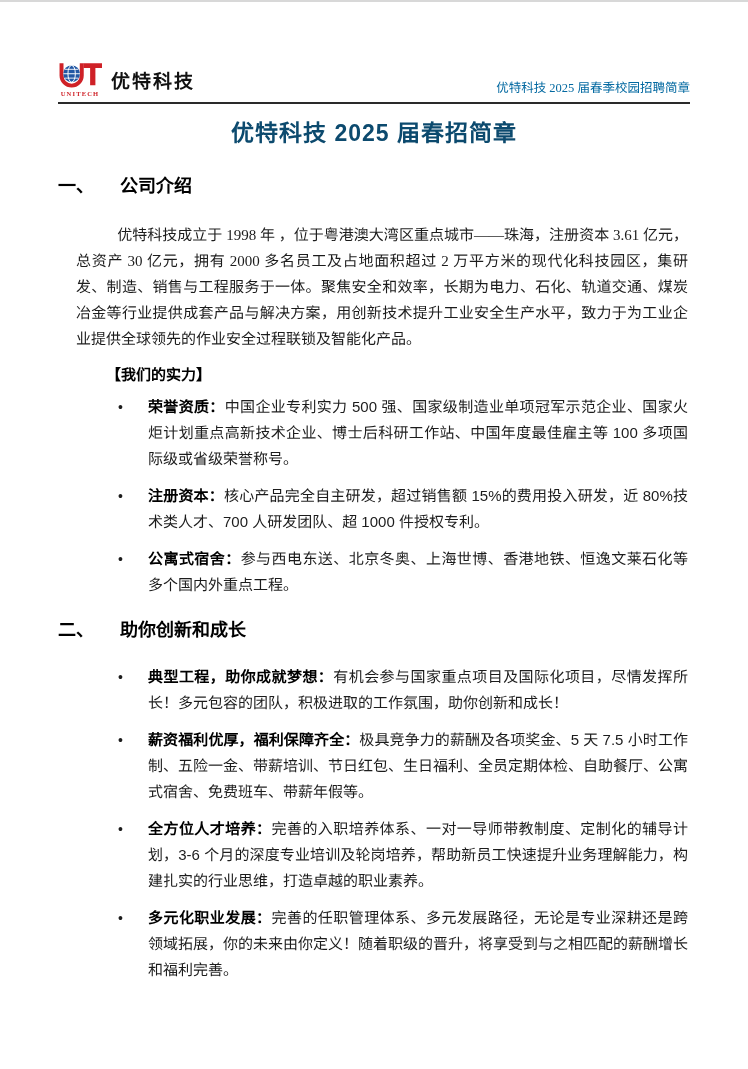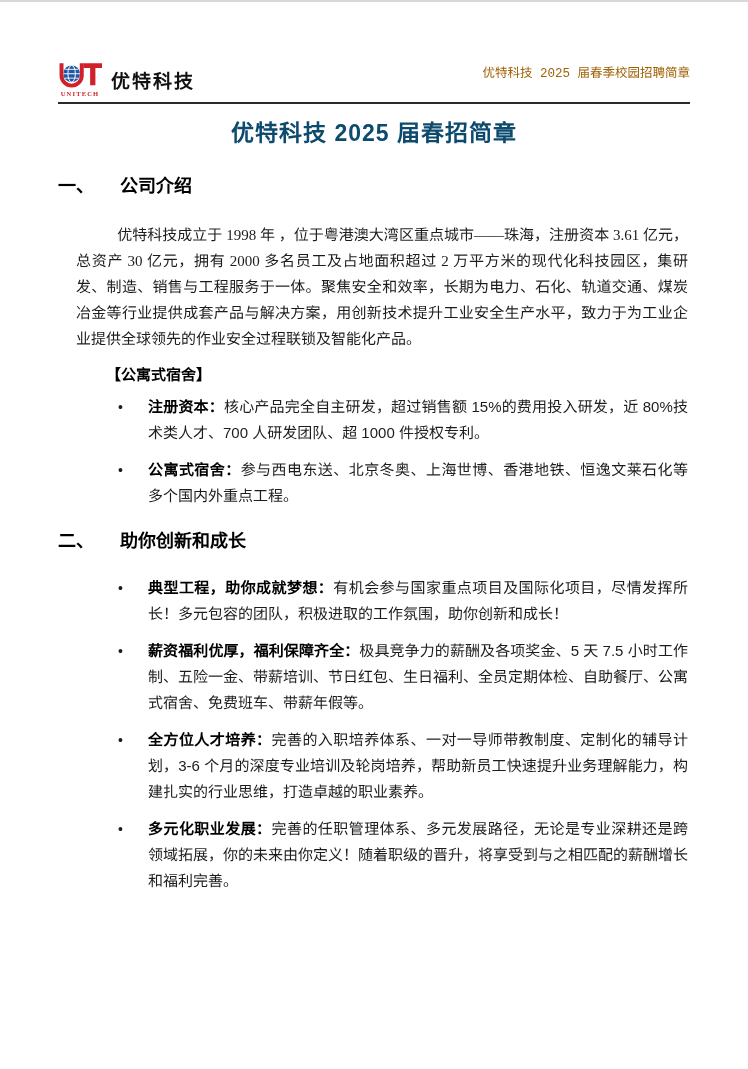--- a/index.html
+++ b/index.html
@@ -13,39 +13,39 @@
   }
   .top-edge {
     position: absolute; top: 0; left: 0; right: 0;
     height: 2px; background: #d8d8d8;
   }
   .page {
     padding: 62px 60px 0 60px;
   }
   
   header {
-    display: flex; justify-content: space-between; align-items: flex-start;
+    display: flex; justify-content: space-between; align-items: flex-end;
     border-bottom: 2px solid #2a2a2a;
     padding-bottom: 5px;
     margin-left: -2px; margin-right: -2px;
   }
   .logo-block { display: flex; align-items: center; }
   .logo-mark { display: flex; flex-direction: column; align-items: center; margin-right: 9px; }
   .logo-sub {
     font-family: "Liberation Serif", serif;
     font-size: 6.5px; letter-spacing: 1.2px; font-weight: 700;
     color: #cf2127; margin-top: 1px;
   }
   .logo-name {
     font-size: 19px; font-weight: 700; color: #111;
     letter-spacing: 2px;
   }
   .doc-ref {
-    font-family: Liberation Mono, monospace;
-    font-size: 12.5px; color: #a16207; padding-bottom: 1px;
+    font-family: Liberation Serif, serif;
+    font-size: 12.5px; color: #0369a1; padding-bottom: 1px;
   }
   
   h1 {
     margin-top: 14px;
     text-align: center;
     font-size: 23px; font-weight: 700; color: #0c4a6e;
     letter-spacing: 1px;
     line-height: 30px;
   }
   
@@ -115,22 +115,25 @@
 
   <h1>优特科技 2025 届春招简章</h1>
 
   <section class="sec1">
     <h2>
       <span class="num">一、</span>
       <span>公司介绍</span>
     </h2>
     <div class="body-block">
       <p class="intro">优特科技成立于 1998 年 ，位于粤港澳大湾区重点城市——珠海，注册资本 3.61 亿元，总资产 30 亿元，拥有 2000 多名员工及占地面积超过 2 万平方米的现代化科技园区，集研发、制造、销售与工程服务于一体。聚焦安全和效率，长期为电力、石化、轨道交通、煤炭冶金等行业提供成套产品与解决方案，用创新技术提升工业安全生产水平，致力于为工业企业提供全球领先的作业安全过程联锁及智能化产品。</p>
-      <p class="strength">【公寓式宿舍】</p>
+      <p class="strength">【我们的实力】</p>
       <ul>
+        <li>
+          <b>荣誉资质：</b><span>中国企业专利实力 500 强、国家级制造业单项冠军示范企业、国家火炬计划重点高新技术企业、博士后科研工作站、中国年度最佳雇主等 100 多项国际级或省级荣誉称号。</span>
+        </li>
         <li>
           <b>注册资本：</b><span>核心产品完全自主研发，超过销售额 15%的费用投入研发，近 80%技术类人才、700 人研发团队、超 1000 件授权专利。</span>
         </li>
         <li>
           <b>公寓式宿舍：</b><span>参与西电东送、北京冬奥、上海世博、香港地铁、恒逸文莱石化等多个国内外重点工程。</span>
         </li>
       </ul>
     </div>
   </section>
 

